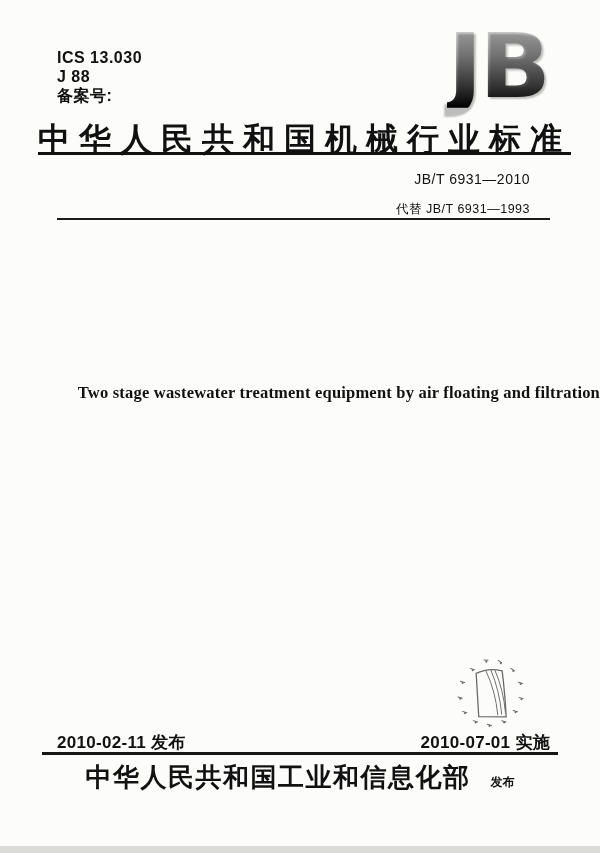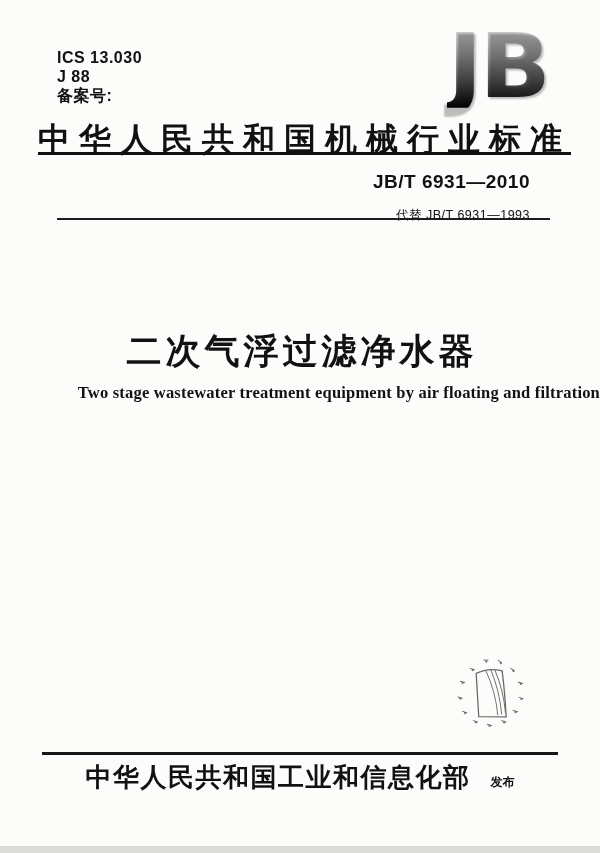--- a/index.html
+++ b/index.html
@@ -31,21 +31,21 @@
   .header-title{
     position:absolute;top:118px;left:0;width:100%;
     text-align:center;
     font-size:32px;font-weight:bold;letter-spacing:9px;
     text-indent:9px;
     white-space:nowrap;
     text-decoration:underline;
   }
   
   .stdnum{position:absolute;right:70px;top:171px;text-align:right;}
-  .stdnum .num{font-size:19px;font-weight:bold;letter-spacing:0.5px;}
+  .stdnum .num{font-size:14px;font-weight:normal;letter-spacing:0.5px;}
   .stdnum .repl{font-size:12.5px;margin-top:14px;letter-spacing:0.5px;}
   .rule1{position:absolute;left:57px;top:218px;width:493px;height:2px;background:#1c1c1c;}
   
   .title-cn{
     position:absolute;top:328px;left:0;width:100%;
     text-align:center;
     font-family:"Liberation Serif","DejaVu Serif",serif;
     font-size:35px;font-weight:bold;letter-spacing:4px;text-indent:4px;
     white-space:nowrap;
   }
@@ -91,21 +91,20 @@
 
   <div class="header-title">中华人民共和国机械行业标准</div>
 
   <div class="stdnum">
     <div class="num">JB/T 6931—2010</div>
     <div class="repl">代替 JB/T 6931—1993</div>
   </div>
 
   <div class="rule1"></div>
 
-  <div class="title-cn">二次气浮过滤净水器</div>
   <div class="title-en">Two stage wastewater treatment equipment by air floating and filtration</div>
 
   <div class="seal">
     <svg width="86" height="74" viewBox="0 0 86 74" xmlns="http://www.w3.org/2000/svg">
       <g stroke="#3a3a3a" fill="none" transform="rotate(-10 43 36)">
 
         <path d="M31 13 Q28 38 26 56 L53 61 Q56 36 57 15 Q44 9 31 13 Z" stroke-width="1.3"></path>
         <path d="M41 12 q6 22 4 46" stroke-width="0.9"></path>
         <path d="M46 12 q5 22 3 46" stroke-width="0.9"></path>
         <path d="M50 13 q5 21 3 44" stroke-width="0.9"></path>
@@ -125,20 +124,24 @@
           <path d="M16 20 l0.1 0.1"></path>
           <path d="M28 9 l0.1 0.1"></path>
         </g>
         <g stroke-width="1" stroke-linecap="round">
           <path d="M41 1 l4 1 M55 4 l3 3 M66 14 l3 3 M71 29 l4 2 M69 44 l4 2 M61 56 l4 2 M48 64 l4 2 M33 65 l4 2 M20 59 l4 2 M11 48 l4 2 M9 33 l4 2 M14 18 l4 2 M26 7 l4 2"></path>
         </g>
       </g>
     </svg>
   </div>
 
+  <div class="dates">
+    <span>2010-02-11 发布</span>
+    <span>2010-07-01 实施</span>
+  </div>
 
   <div class="rule2"></div>
 
   <div class="publisher">
     <span class="org">中华人民共和国工业和信息化部</span><span class="suffix">发布</span>
   </div>
 
   <div class="scan-strip"></div>
 
 </div>

